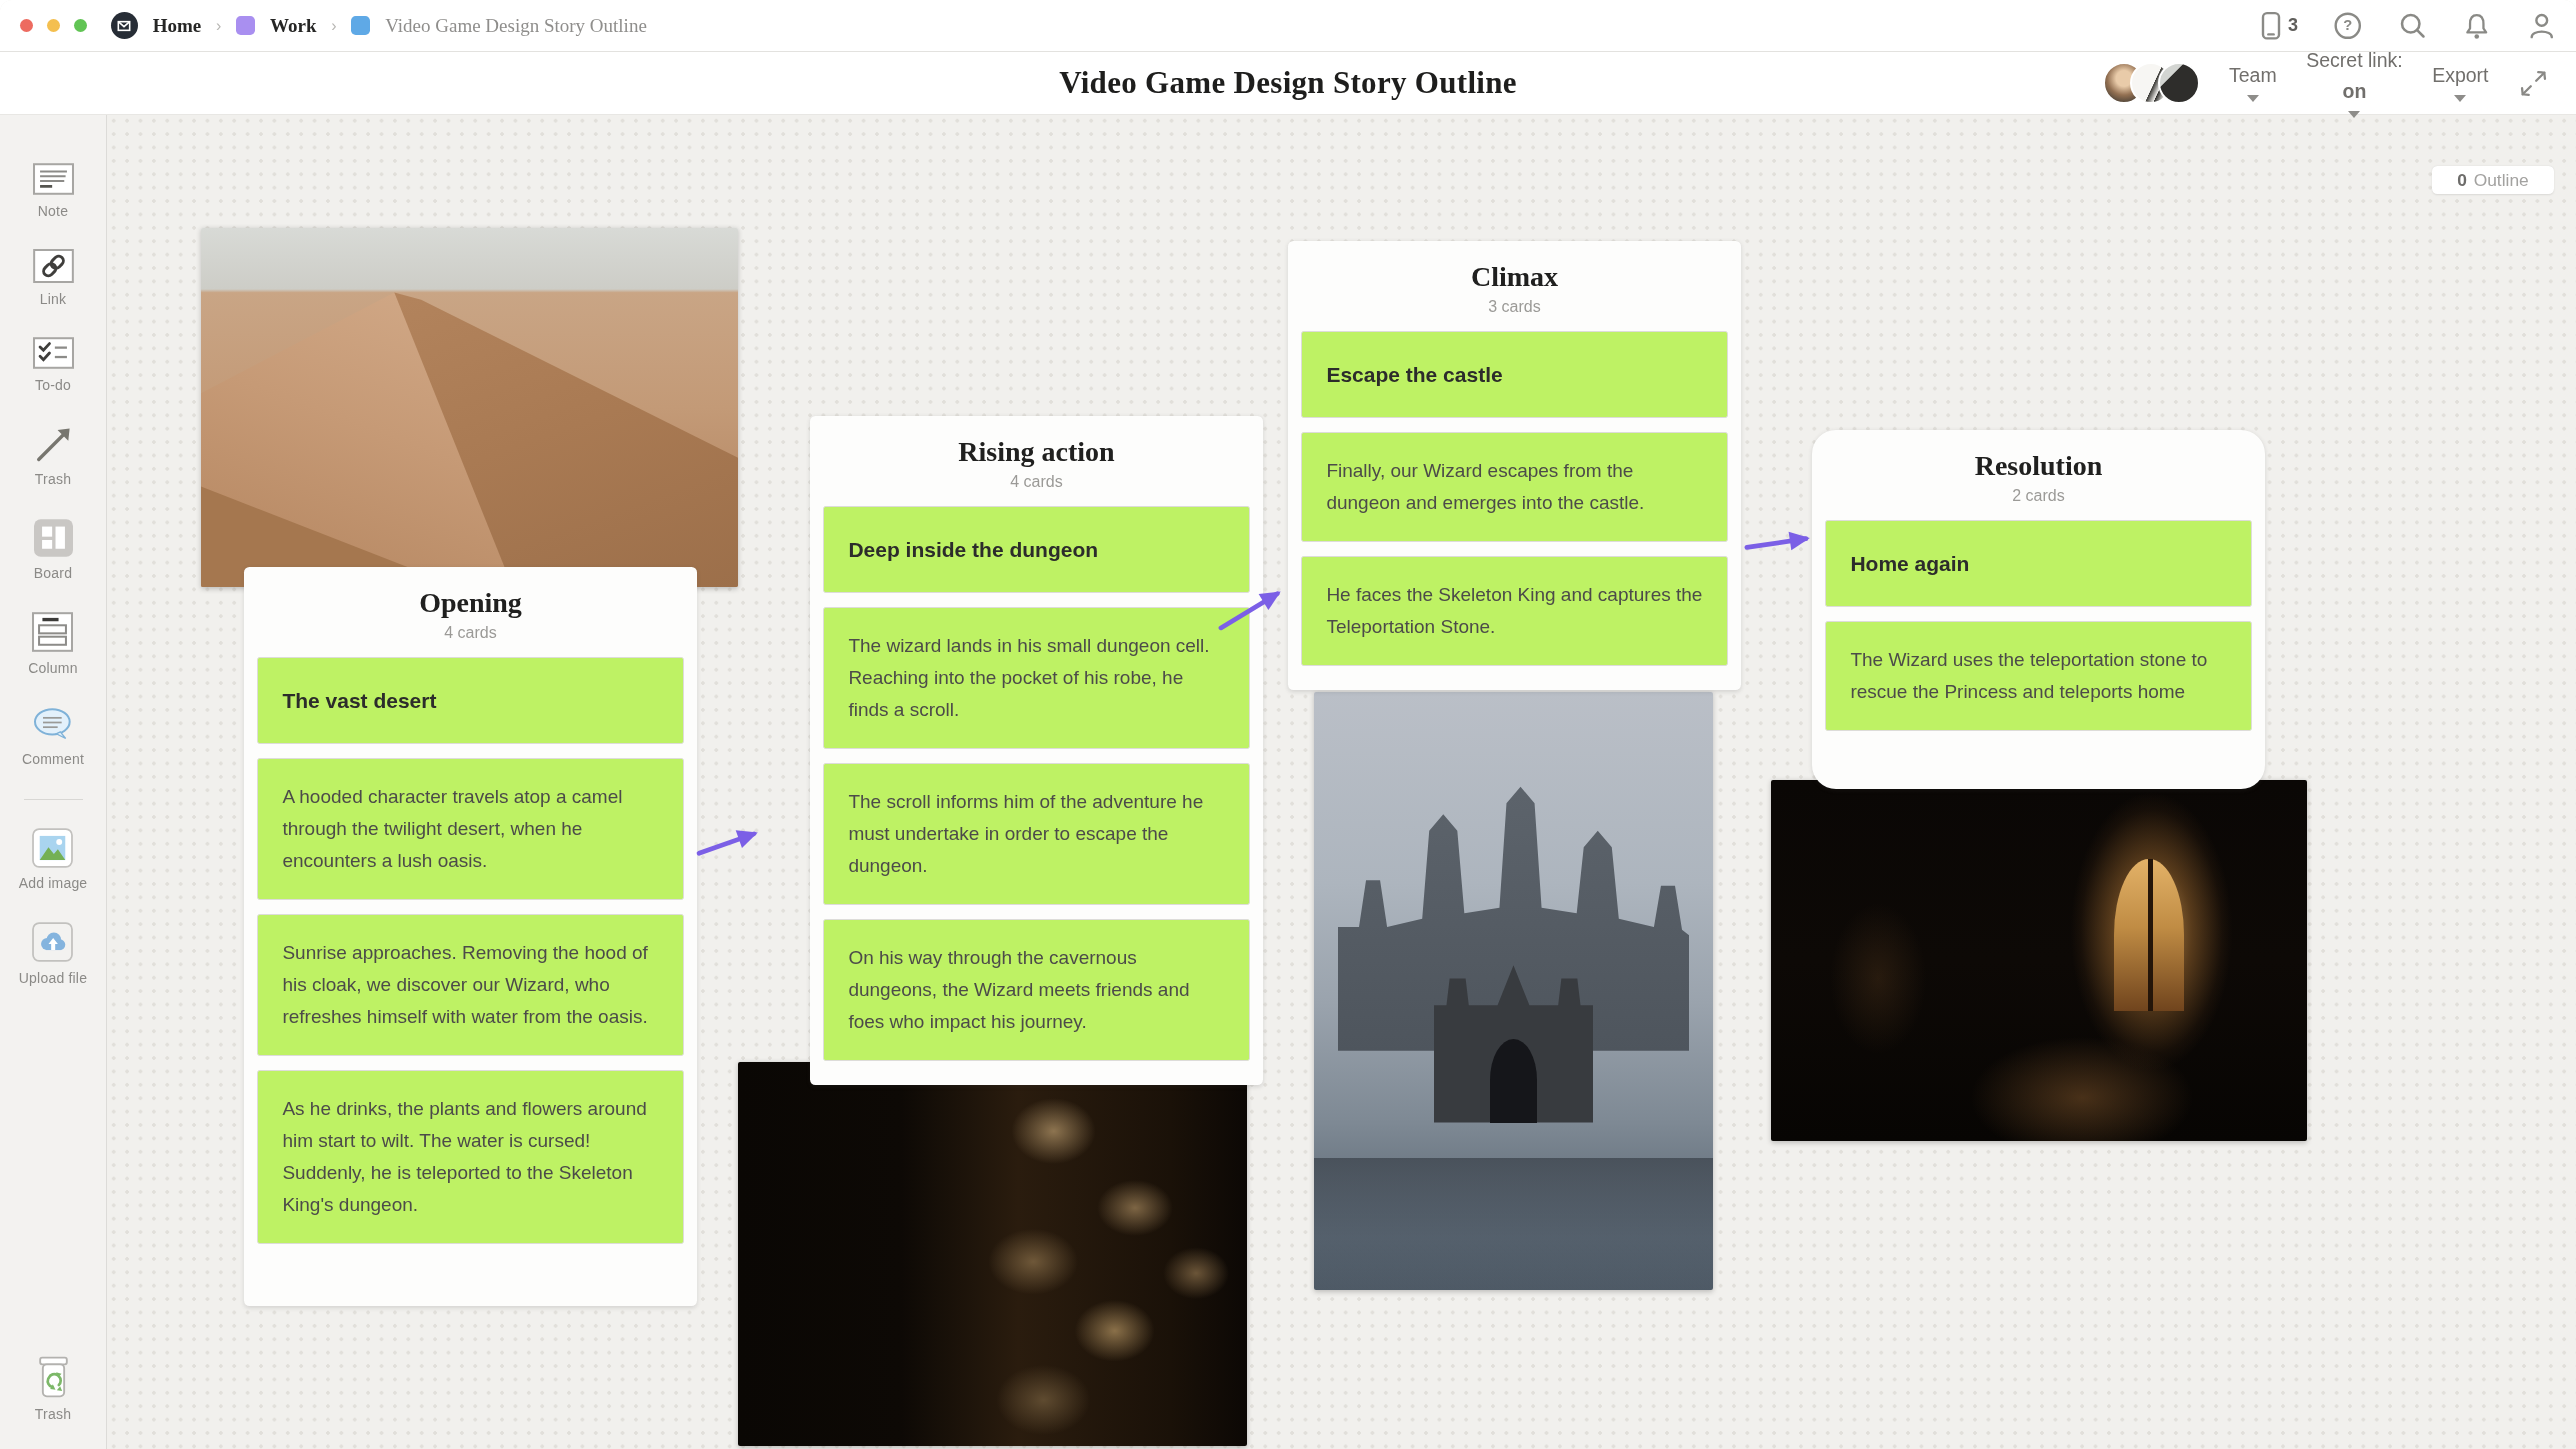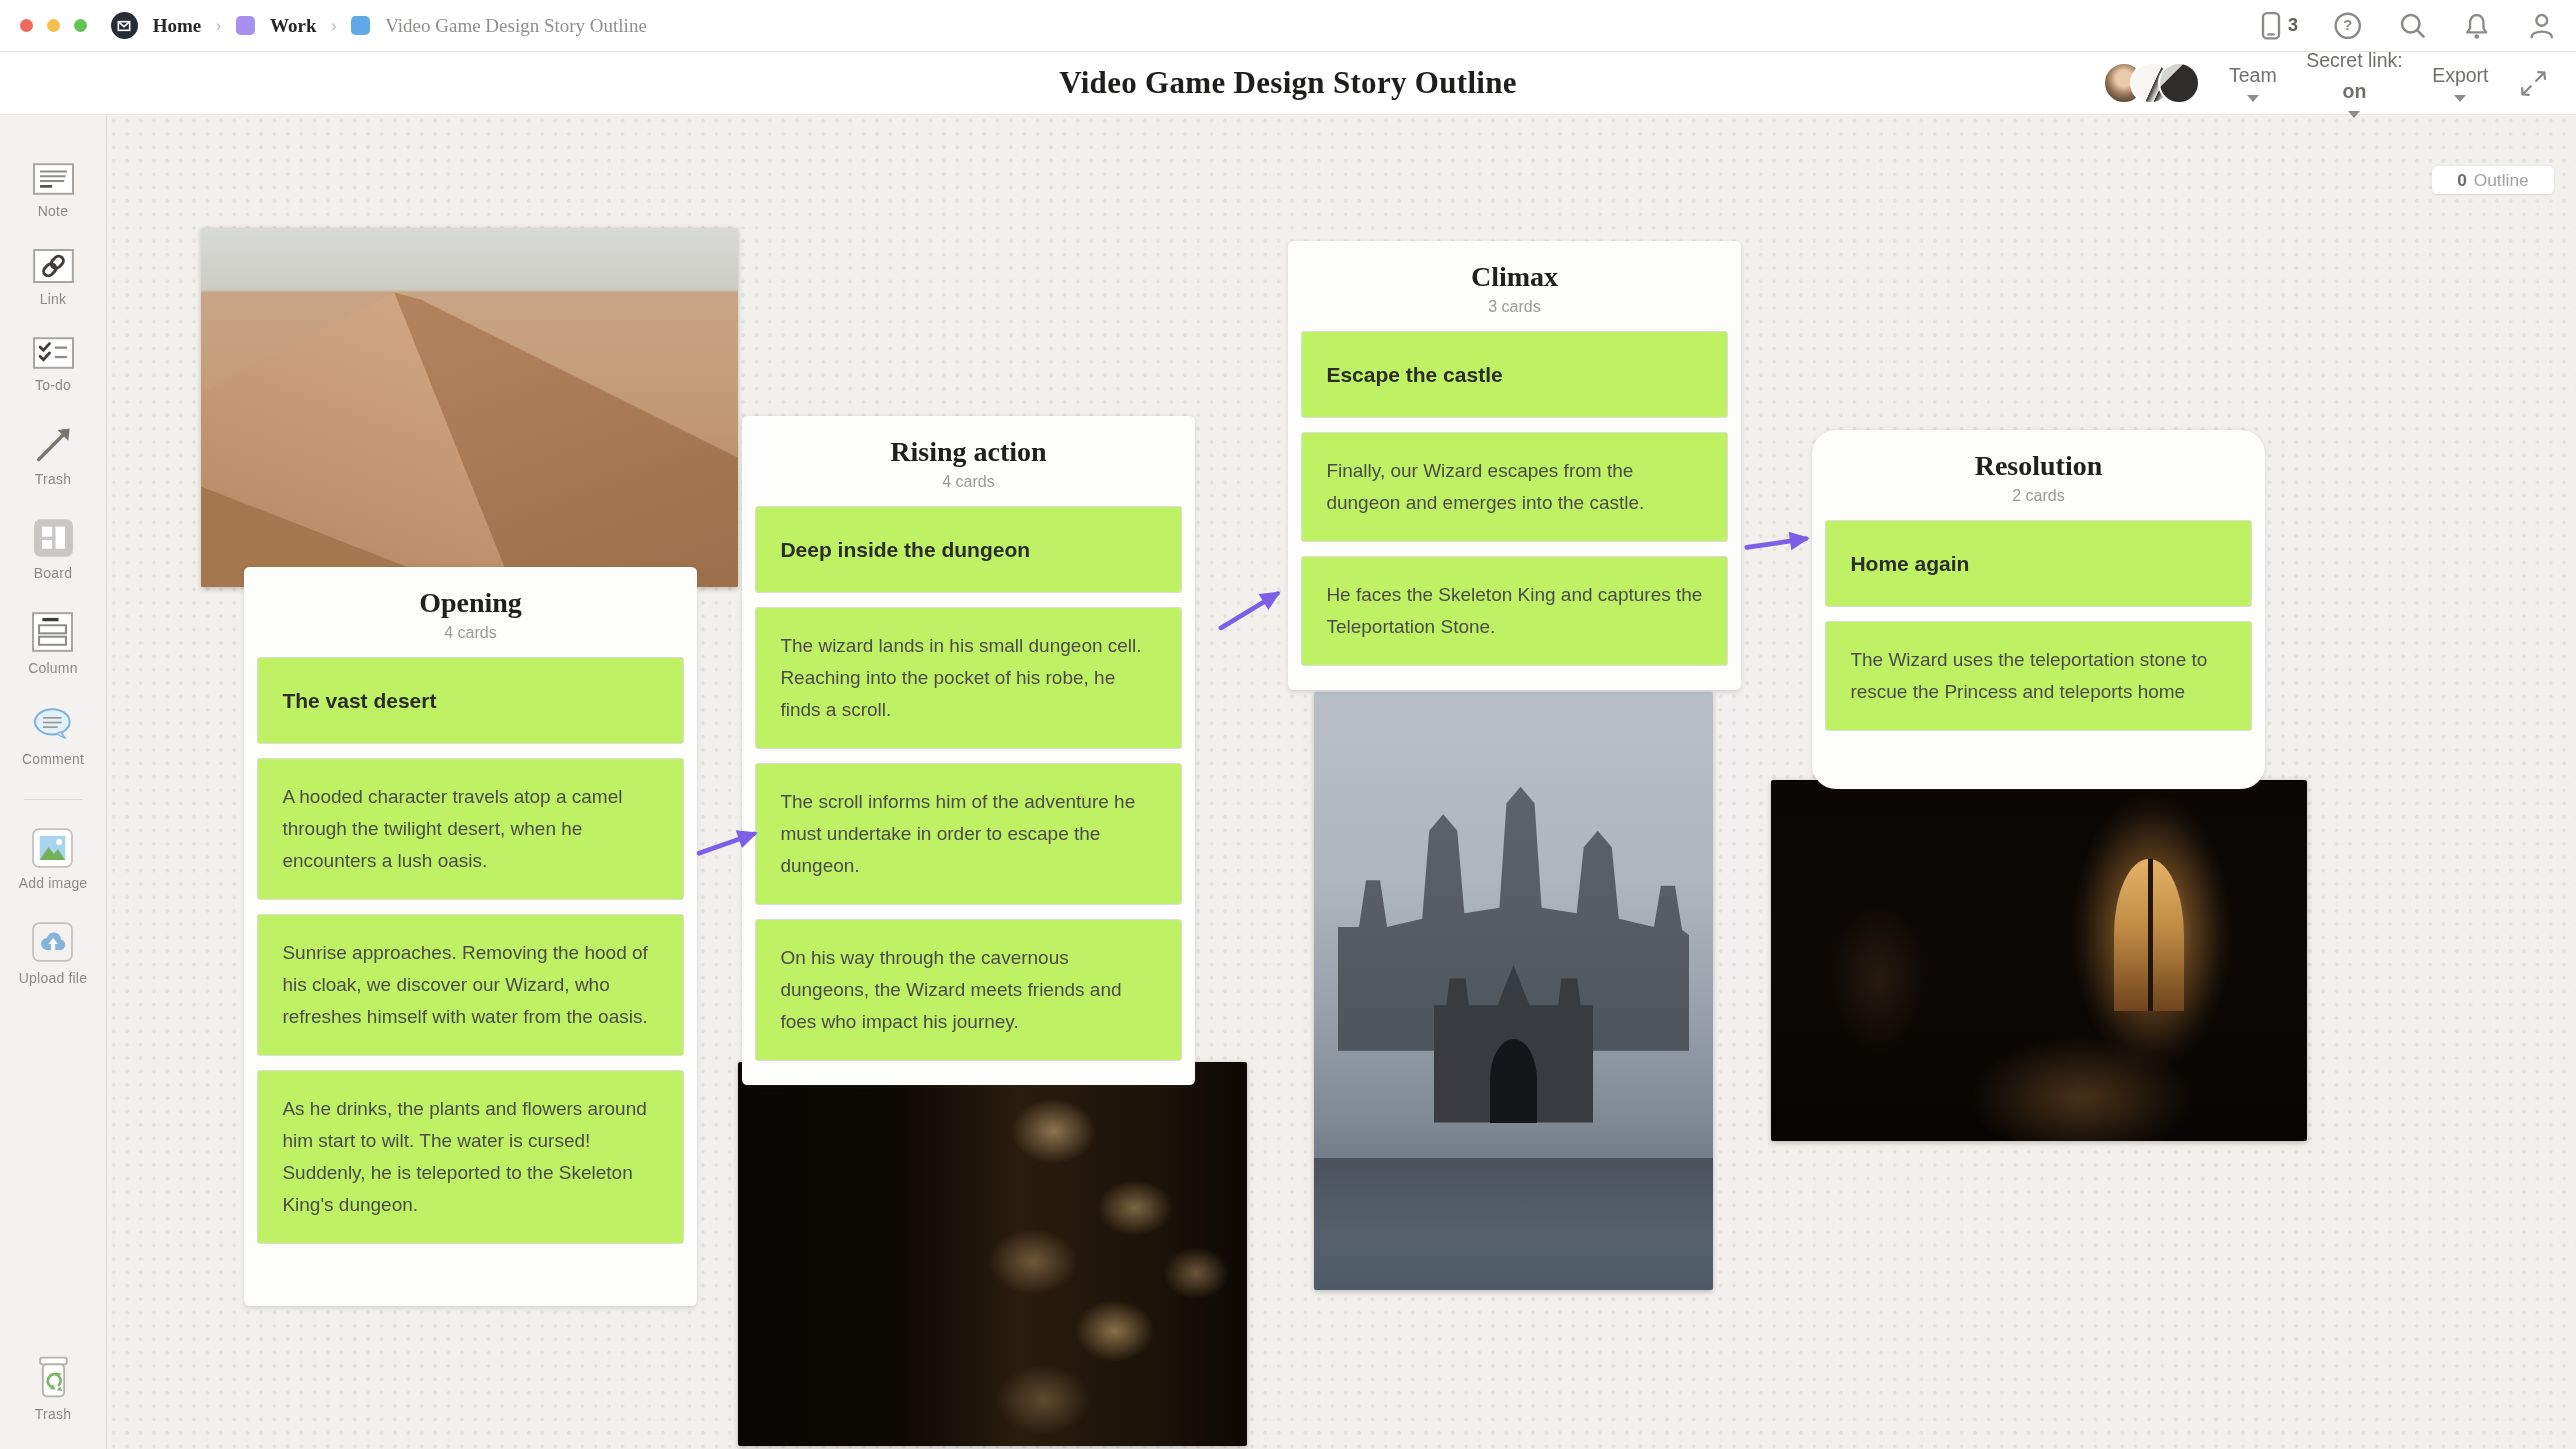--- a/index.html
+++ b/index.html
@@ -334,21 +334,21 @@
     <div class="col-head">
       <div class="col-title">Opening</div>
       <div class="col-count">4 cards</div>
     </div>
     <div class="card card-title">The vast desert</div>
     <div class="card card-body">A hooded character travels atop a camel through the twilight desert, when he encounters a lush oasis.</div>
     <div class="card card-body">Sunrise approaches. Removing the hood of his cloak, we discover our Wizard, who refreshes himself with water from the oasis.</div>
     <div class="card card-body">As he drinks, the plants and flowers around him start to wilt. The water is cursed! Suddenly, he is teleported to the Skeleton King's dungeon.</div>
   </section>
 
-  <section class="col" style="left:742px;top:416px;height:669px;">
+  <section class="col" style="left:810px;top:416px;height:669px;">
     <div class="col-head">
       <div class="col-title">Rising action</div>
       <div class="col-count">4 cards</div>
     </div>
     <div class="card card-title">Deep inside the dungeon</div>
     <div class="card card-body">The wizard lands in his small dungeon cell. Reaching into the pocket of his robe, he finds a scroll.</div>
     <div class="card card-body">The scroll informs him of the adventure he must undertake in order to escape the dungeon.</div>
     <div class="card card-body">On his way through the cavernous dungeons, the Wizard meets friends and foes who impact his journey.</div>
   </section>
 

